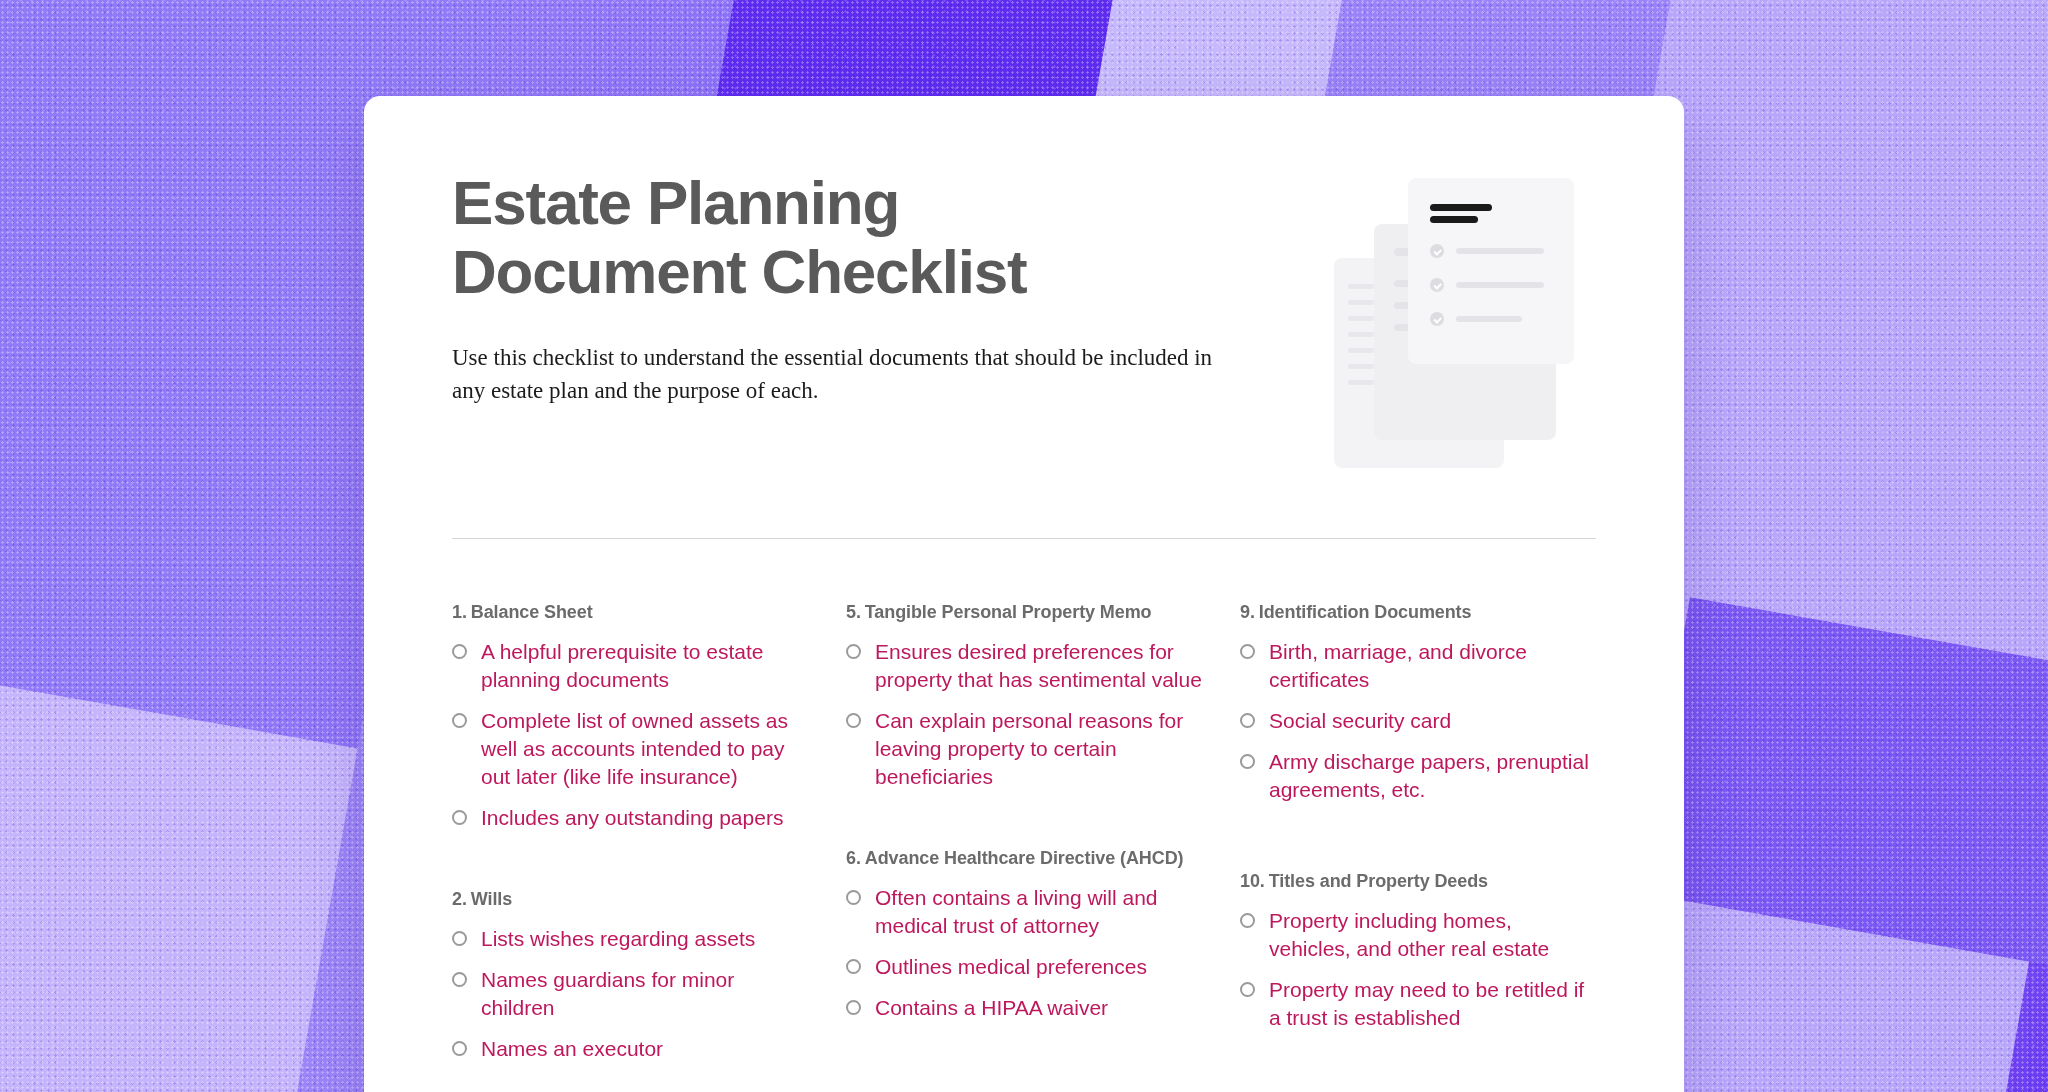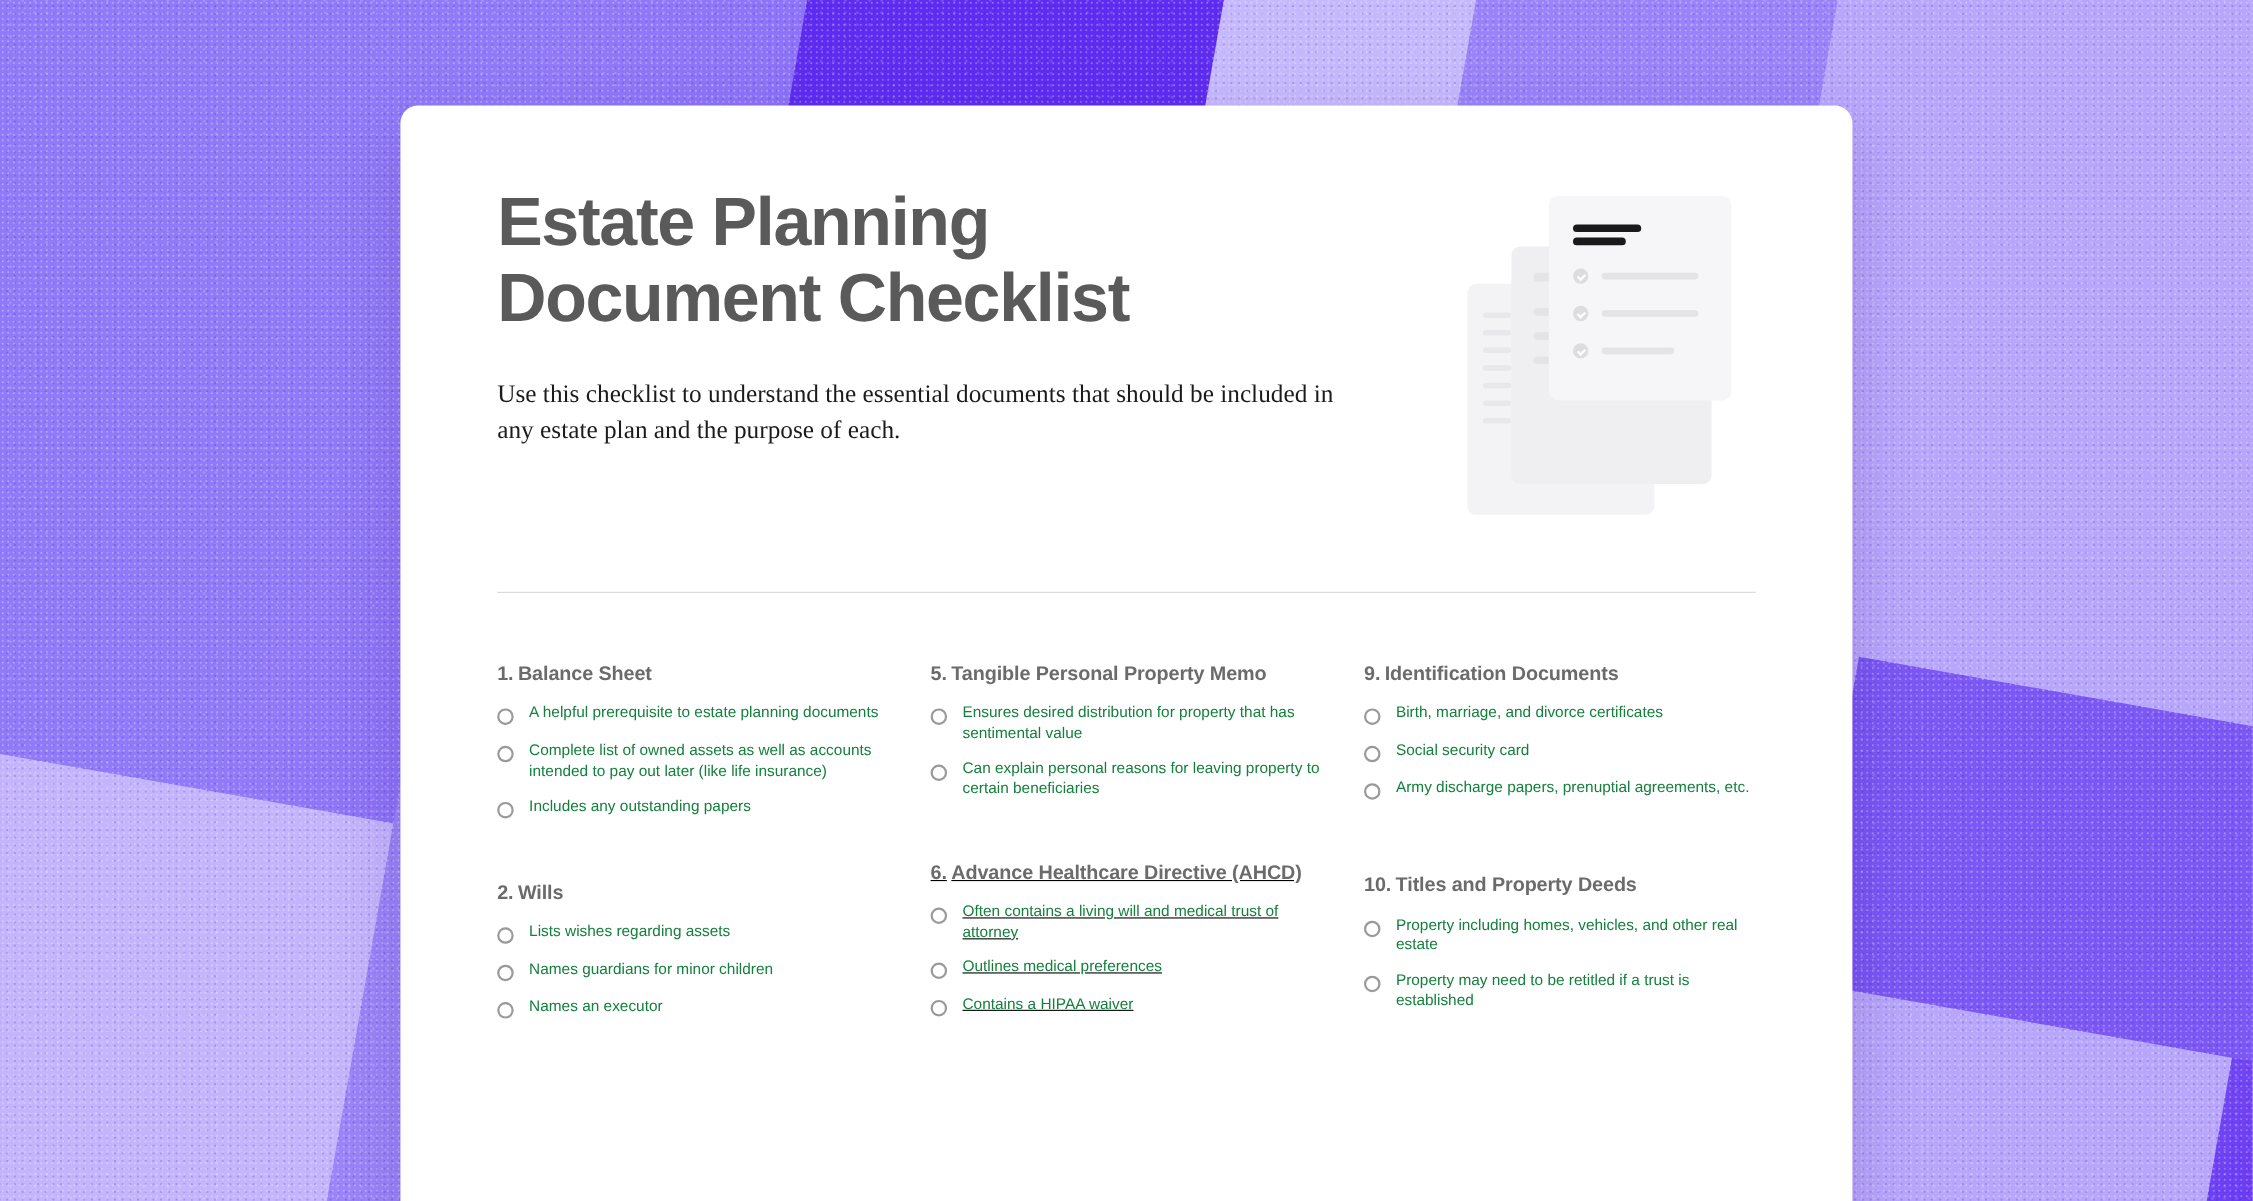--- a/index.html
+++ b/index.html
@@ -249,23 +249,23 @@
   .radio {
     flex: none;
     width: 15px;
     height: 15px;
     border: 2px solid #9a9a9a;
     border-radius: 50%;
     margin-top: 6px;
     box-sizing: border-box;
   }
   .item-text {
-    font-size: 14px;
+    font-size: 21px;
     line-height: 1.33;
-    color: #15803d;
+    color: #be185d;
   }
 </style>
 </head>
 <body>
 
 <div id="stage">
 
   <div class="bg-base"></div>
   <div class="bg-band band1"></div>
   <div class="bg-band band7"></div>
@@ -373,30 +373,30 @@
         </div>
 
         <div class="col">
           <div class="group">
             <div class="group-title">
               <span class="num">5.</span><span>Tangible Personal Property Memo</span>
             </div>
             <ul class="items">
               <li>
                 <span class="radio"></span>
-                <span class="item-text">Ensures desired distribution for property that has sentimental value</span>
+                <span class="item-text">Ensures desired preferences for property that has sentimental value</span>
               </li>
               <li>
                 <span class="radio"></span>
                 <span class="item-text">Can explain personal reasons for leaving property to certain beneficiaries</span>
               </li>
             </ul>
           </div>
 
-          <div class="group" style="margin-top:56px;text-decoration:underline;">
+          <div class="group" style="margin-top:56px;">
             <div class="group-title">
               <span class="num">6.</span><span>Advance Healthcare Directive (AHCD)</span>
             </div>
             <ul class="items">
               <li>
                 <span class="radio"></span>
                 <span class="item-text">Often contains a living will and medical trust of attorney</span>
               </li>
               <li>
                 <span class="radio"></span>

